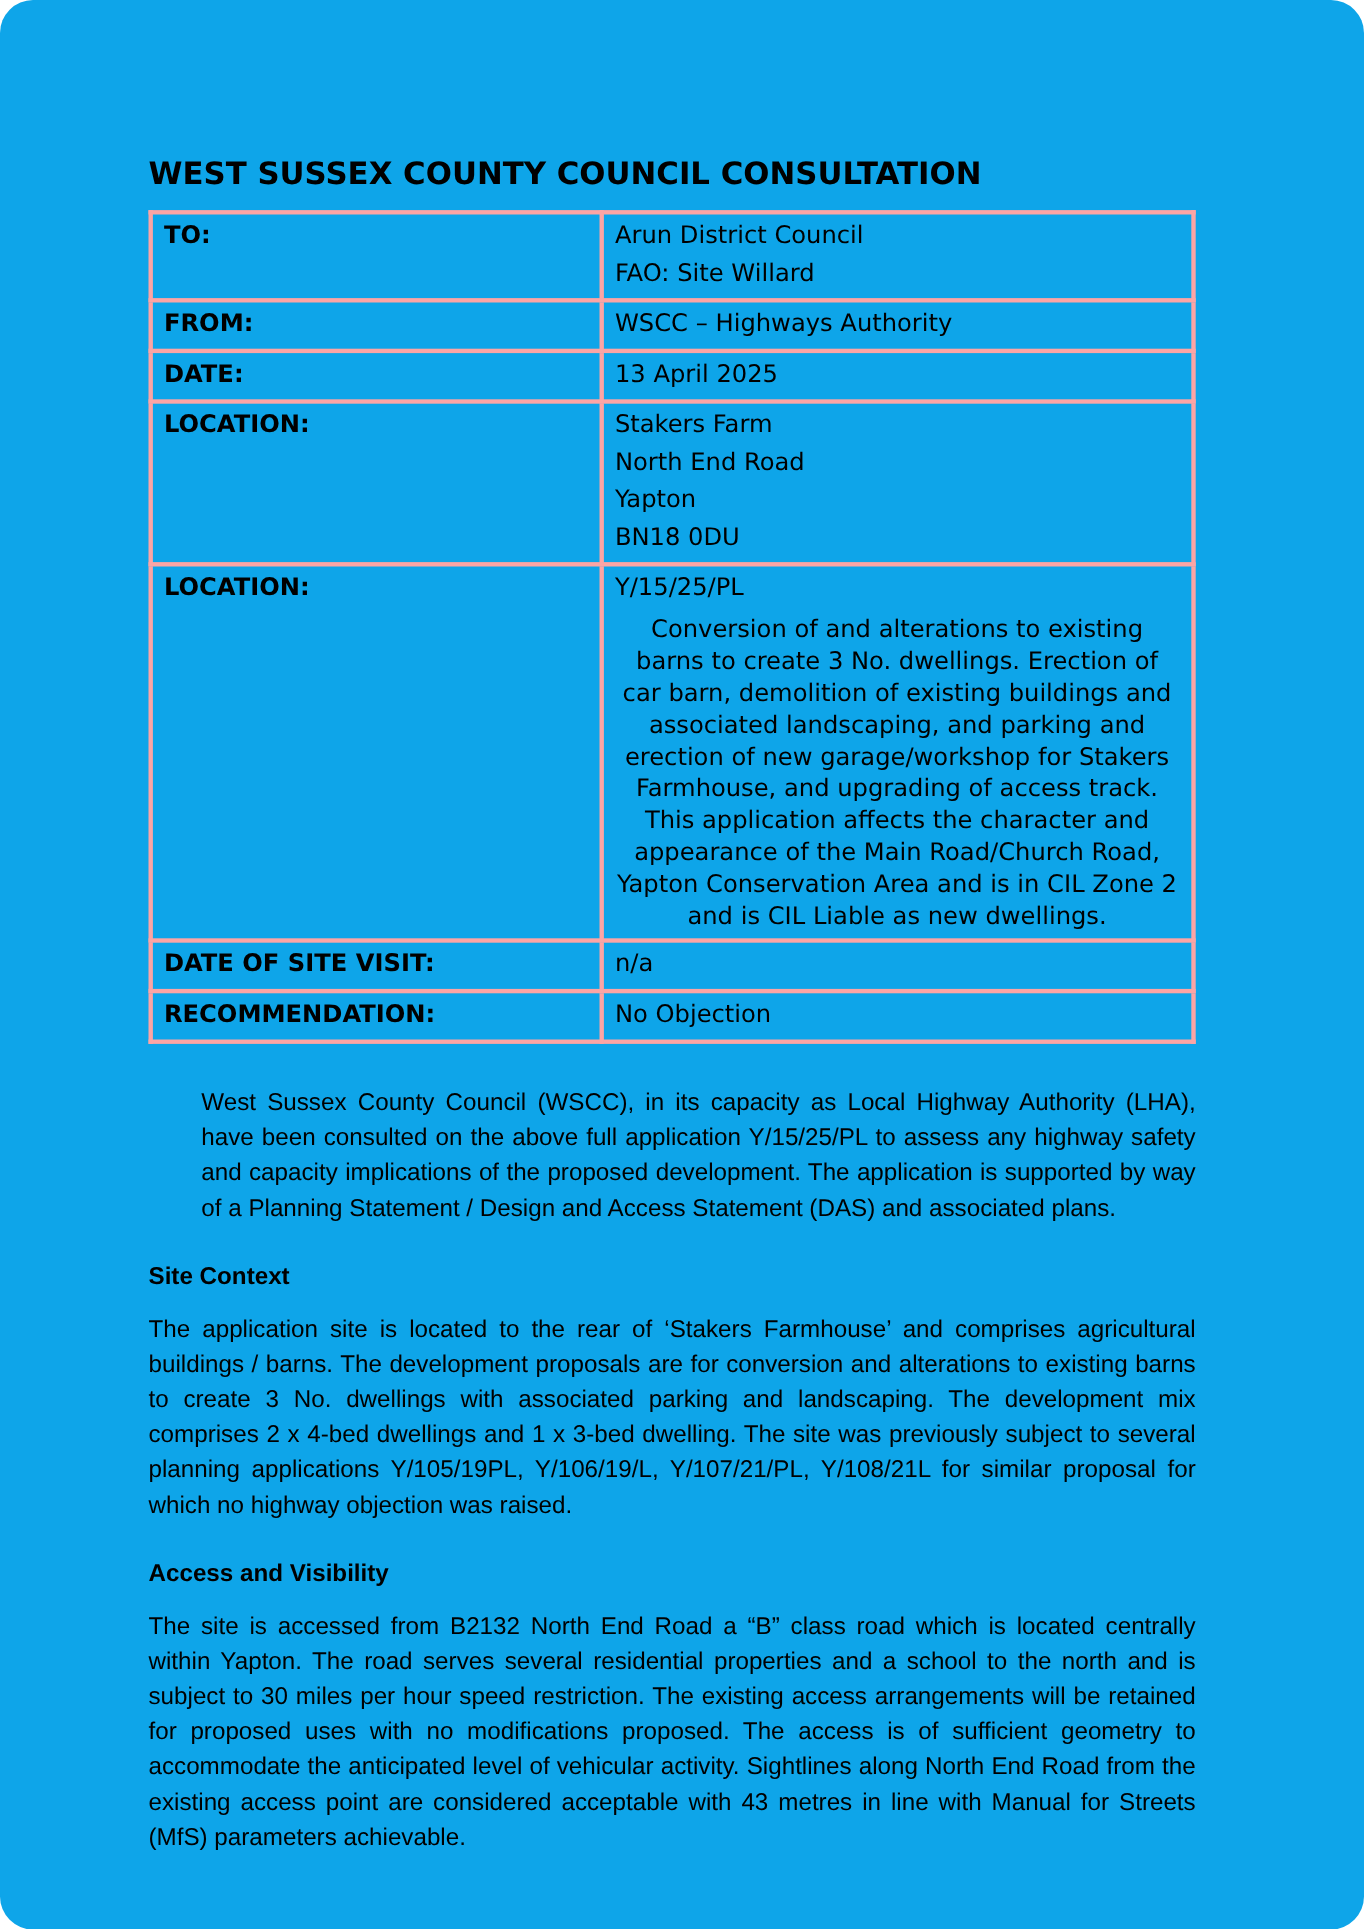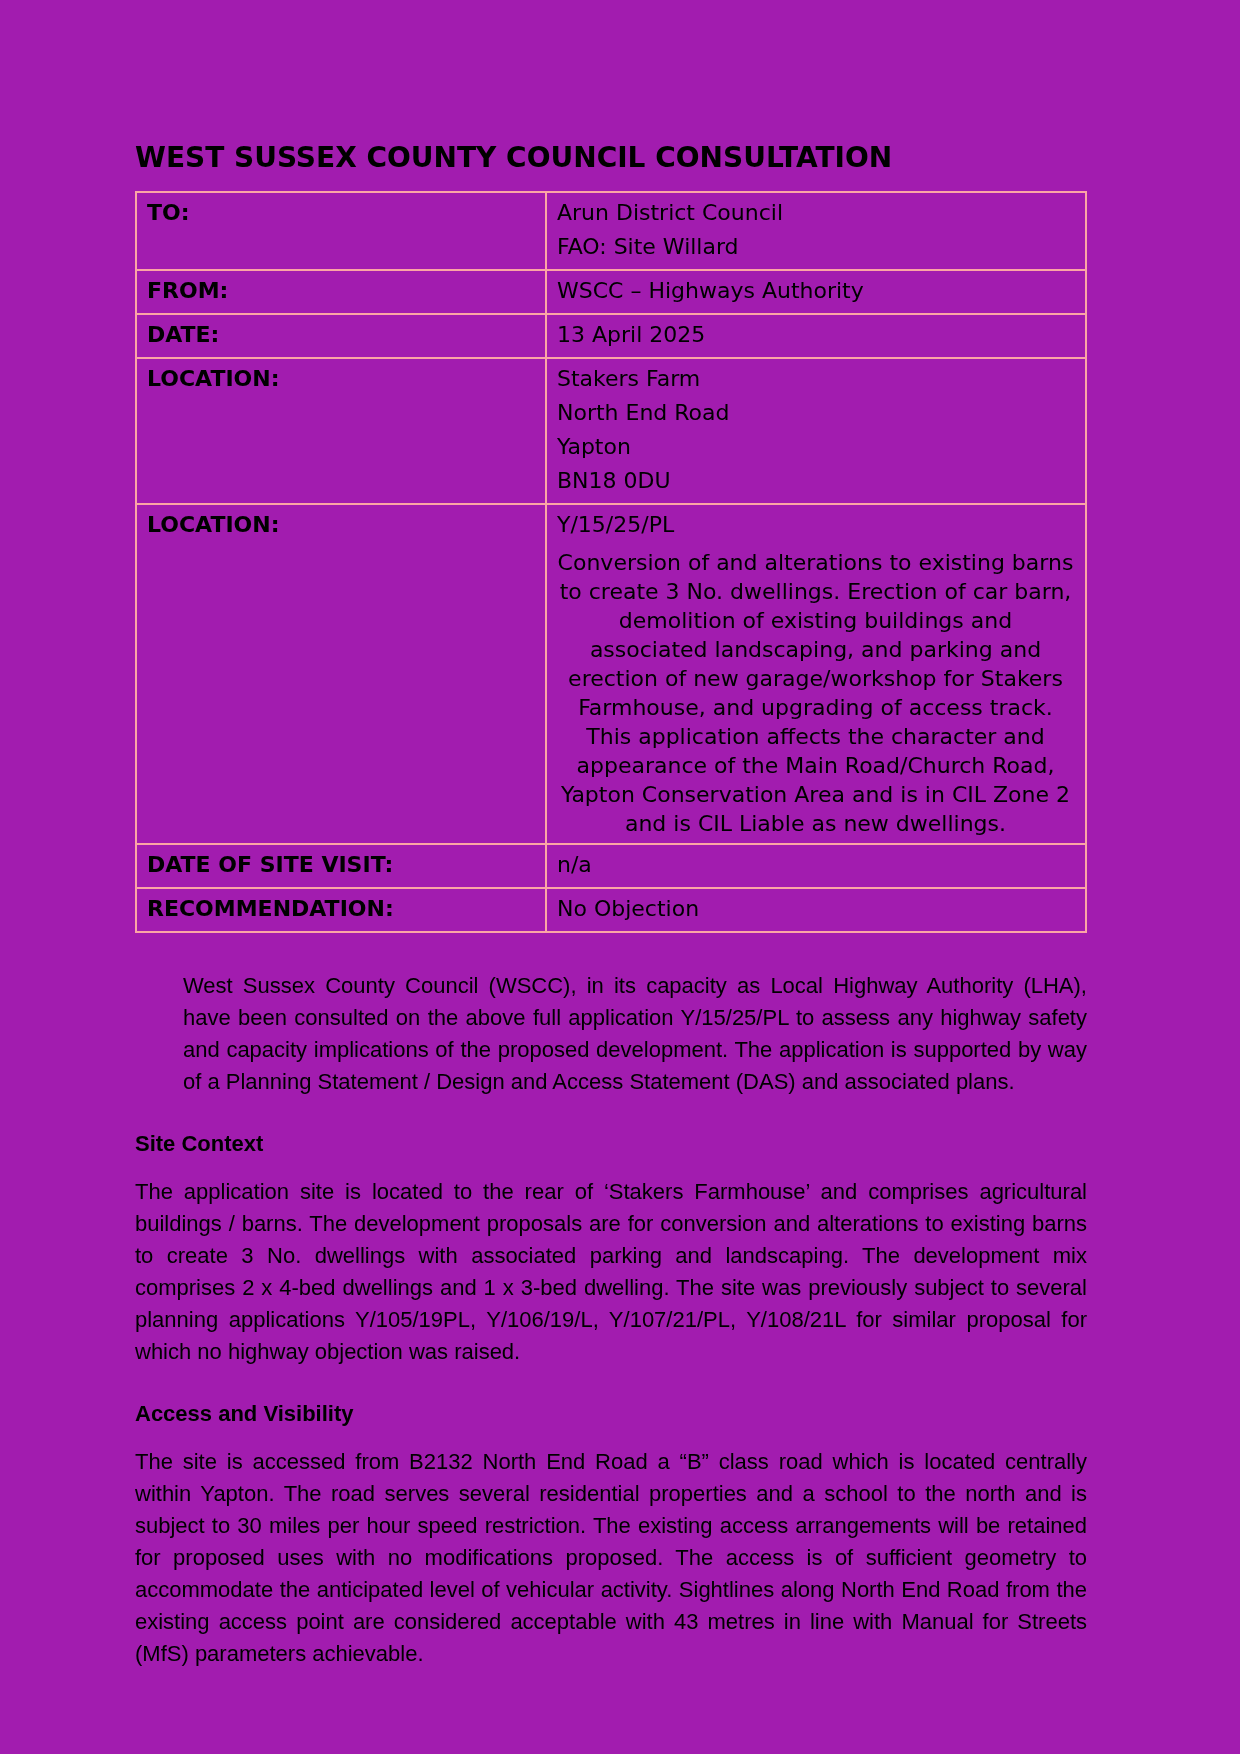--- a/index.html
+++ b/index.html
@@ -1,22 +1,23 @@
 <!DOCTYPE html>
 <html><head>
 <meta charset="utf-8">
 <style>
   html, body { margin: 0; padding: 0; background: #ffffff; }
   .sheet {
     position: relative;
     width: 1240px;
     height: 1754px;
-    background: #a21caf;
+    background: #0ea5e9;
     color: #000000;
     overflow: hidden;
+    border-radius: 30px;
   }
   .content {
     position: absolute;
     left: 135px;
     top: 141px;
     width: 952px;
   }
   .doc-title {
     font-family: "DejaVu Sans", sans-serif;
     font-weight: 700;
@@ -26,21 +27,21 @@
     white-space: nowrap;
   }
   table.meta-table {
     width: 100%;
     border-collapse: collapse;
     table-layout: fixed;
     font-family: "DejaVu Sans", sans-serif;
     font-size: 22px;
   }
   table.meta-table td {
-    border: 2px solid #fca5a5;
+    border: 4px solid #fca5a5;
     vertical-align: top;
     padding: 3px 11px 5px 10px;
     margin-left: 12px;
   }
   col.col-label { width: 410px; }
   .label-cell { font-weight: 700; line-height: 34px; }
   .value-line { line-height: 34px; }
   .subject-desc {
     margin: 6px 0 0 0;
     line-height: 29px;

